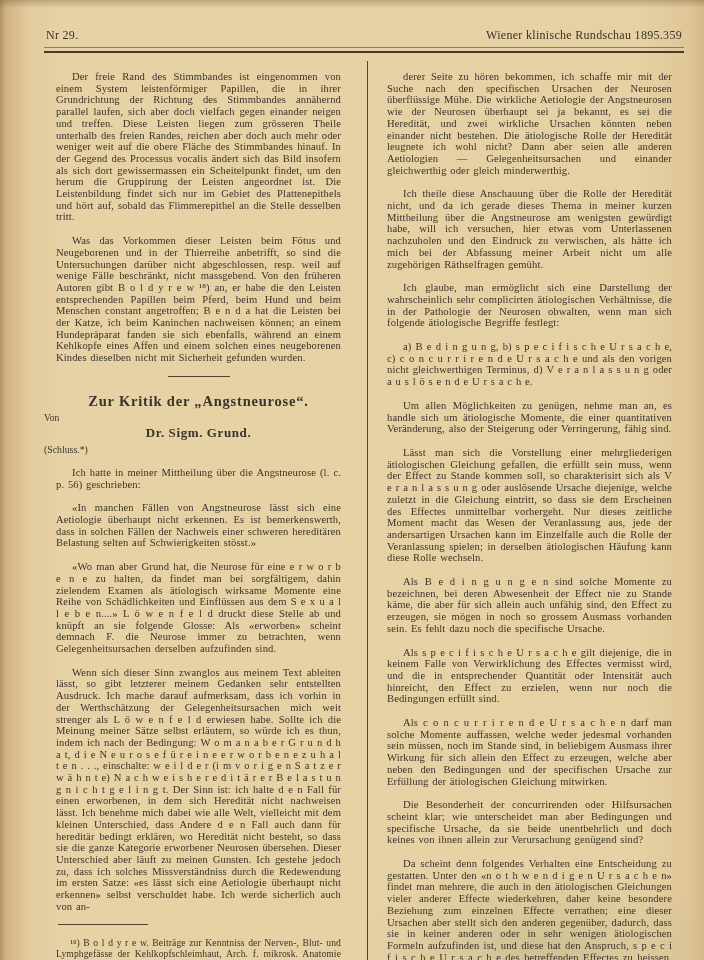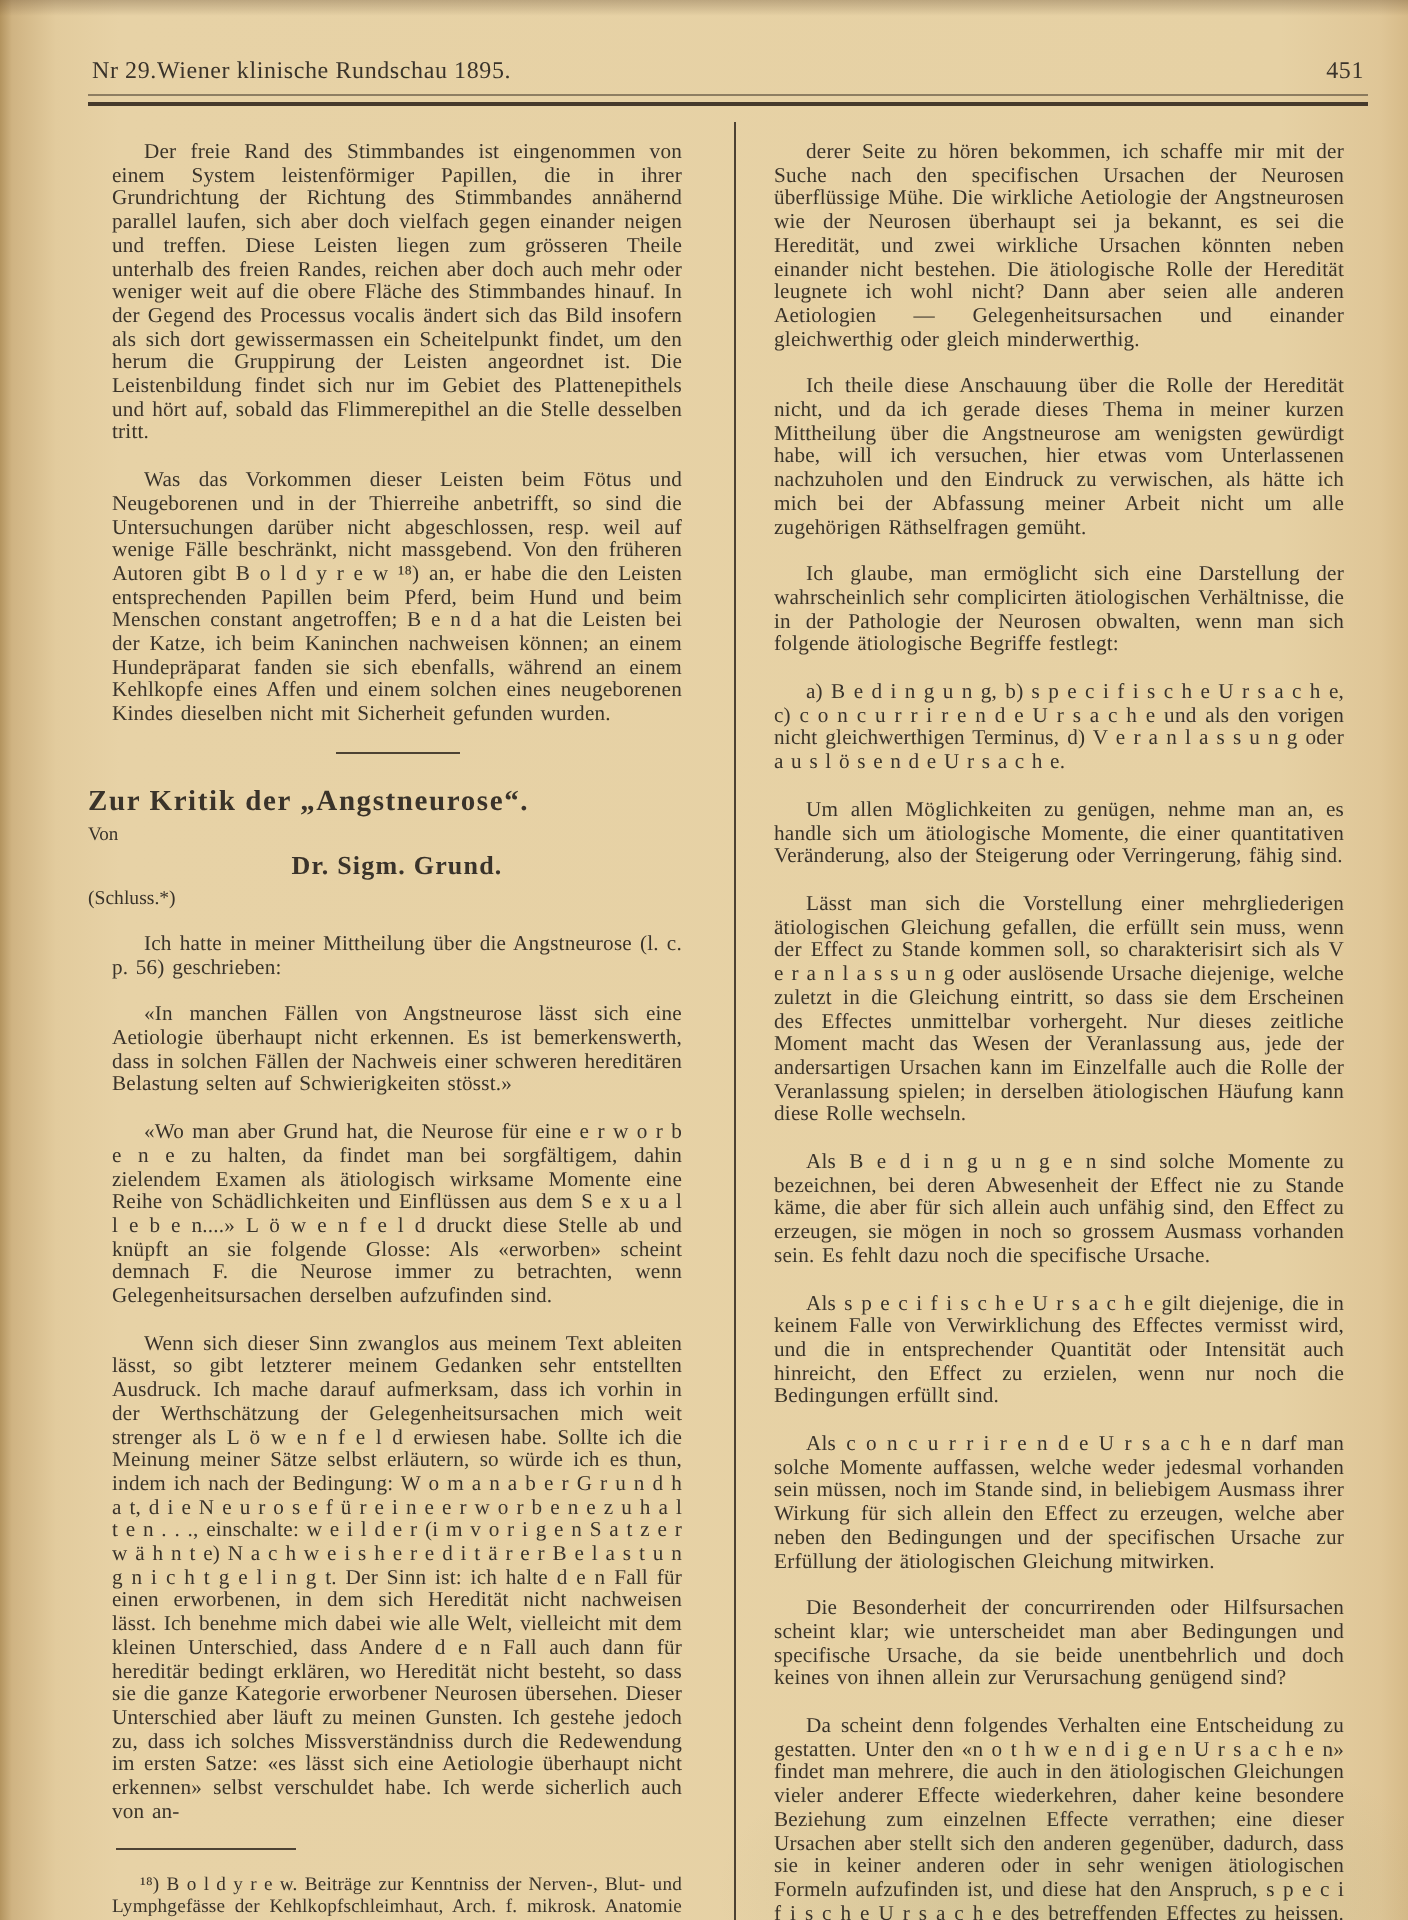--- a/index.html
+++ b/index.html
@@ -18,21 +18,21 @@
     background:linear-gradient(180deg, rgba(90,65,40,0.30), rgba(90,65,40,0));
     pointer-events:none;
   }
   .page{padding:28px 20px 0 44px;position:relative;}
   .header{
     display:flex;align-items:baseline;
     font-size:12px;letter-spacing:0.3px;
     padding:0 2px 4px 2px;
   }
   .header .issue{flex:0 0 auto;}
-  .header .journal{flex:1 1 auto;text-align:left;}
+  .header .journal{flex:1 1 auto;text-align:right;}
   .header .page-no{flex:0 0 auto;}
   .header-rule{
     height:3px;
     border-top:1px solid rgba(70,58,44,0.55);
     border-bottom:2px solid #463a2c;
     margin-bottom:6px;
   }
   .columns{display:flex;gap:22px;position:relative;}
   .columns::before{
     content:"";position:absolute;left:50%;top:2px;bottom:14px;width:1px;
@@ -45,21 +45,21 @@
     line-height:11.7px;
     text-align:justify;
     text-indent:16px;
     letter-spacing:0.1px;
     word-spacing:1px;
   }
   .article-separator{
     width:62px;height:1px;background:#4d4233;margin:8px auto 7px auto;
   }
   .article-title{
-    margin:16px 0 3px 0;
+    margin:16px 0 3px 0;text-align:center;
     font-size:14.5px;font-weight:bold;letter-spacing:0.8px;
   }
   .byline{ font-size:9.5px;margin:0 0 2px 0;}
   .article-author{
     margin:0 0 3px 0;text-align:center;
     font-size:13px;font-weight:bold;letter-spacing:0.6px;
   }
   .article-subtitle{text-align:left;font-size:9.8px;margin:0 0 4px 0;}
   .footnote-rule{width:90px;height:1px;background:#4d4233;margin:8px 0 4px 14px;}
   .footnotes p{
@@ -67,21 +67,21 @@
   }
 </style>
 </head>
 <body>
 
 <div class="page">
 
   <div class="header">
     <span class="issue">Nr 29.</span>
     <span class="journal">Wiener klinische Rundschau 1895.</span>
-    <span class="page-no">451</span>
+    <span class="page-no">359</span>
   </div>
   <div class="header-rule"></div>
 
   <div class="columns">
 
     <div class="col">
       <div>
           <p>Der freie Rand des Stimmbandes ist eingenommen von einem System leistenförmiger Papillen, die in ihrer Grundrichtung der Richtung des Stimmbandes annähernd parallel laufen, sich aber doch vielfach gegen einander neigen und treffen. Diese Leisten liegen zum grösseren Theile unterhalb des freien Randes, reichen aber doch auch mehr oder weniger weit auf die obere Fläche des Stimmbandes hinauf. In der Gegend des Processus vocalis ändert sich das Bild insofern als sich dort gewissermassen ein Scheitelpunkt findet, um den herum die Gruppirung der Leisten angeordnet ist. Die Leistenbildung findet sich nur im Gebiet des Plattenepithels und hört auf, sobald das Flimmerepithel an die Stelle desselben tritt.</p>
           <p>Was das Vorkommen dieser Leisten beim Fötus und Neugeborenen und in der Thierreihe anbetrifft, so sind die Untersuchungen darüber nicht abgeschlossen, resp. weil auf wenige Fälle beschränkt, nicht massgebend. Von den früheren Autoren gibt B o l d y r e w ¹⁸) an, er habe die den Leisten entsprechenden Papillen beim Pferd, beim Hund und beim Menschen constant angetroffen; B e n d a hat die Leisten bei der Katze, ich beim Kaninchen nachweisen können; an einem Hundepräparat fanden sie sich ebenfalls, während an einem Kehlkopfe eines Affen und einem solchen eines neugeborenen Kindes dieselben nicht mit Sicherheit gefunden wurden.</p>
         </div>

